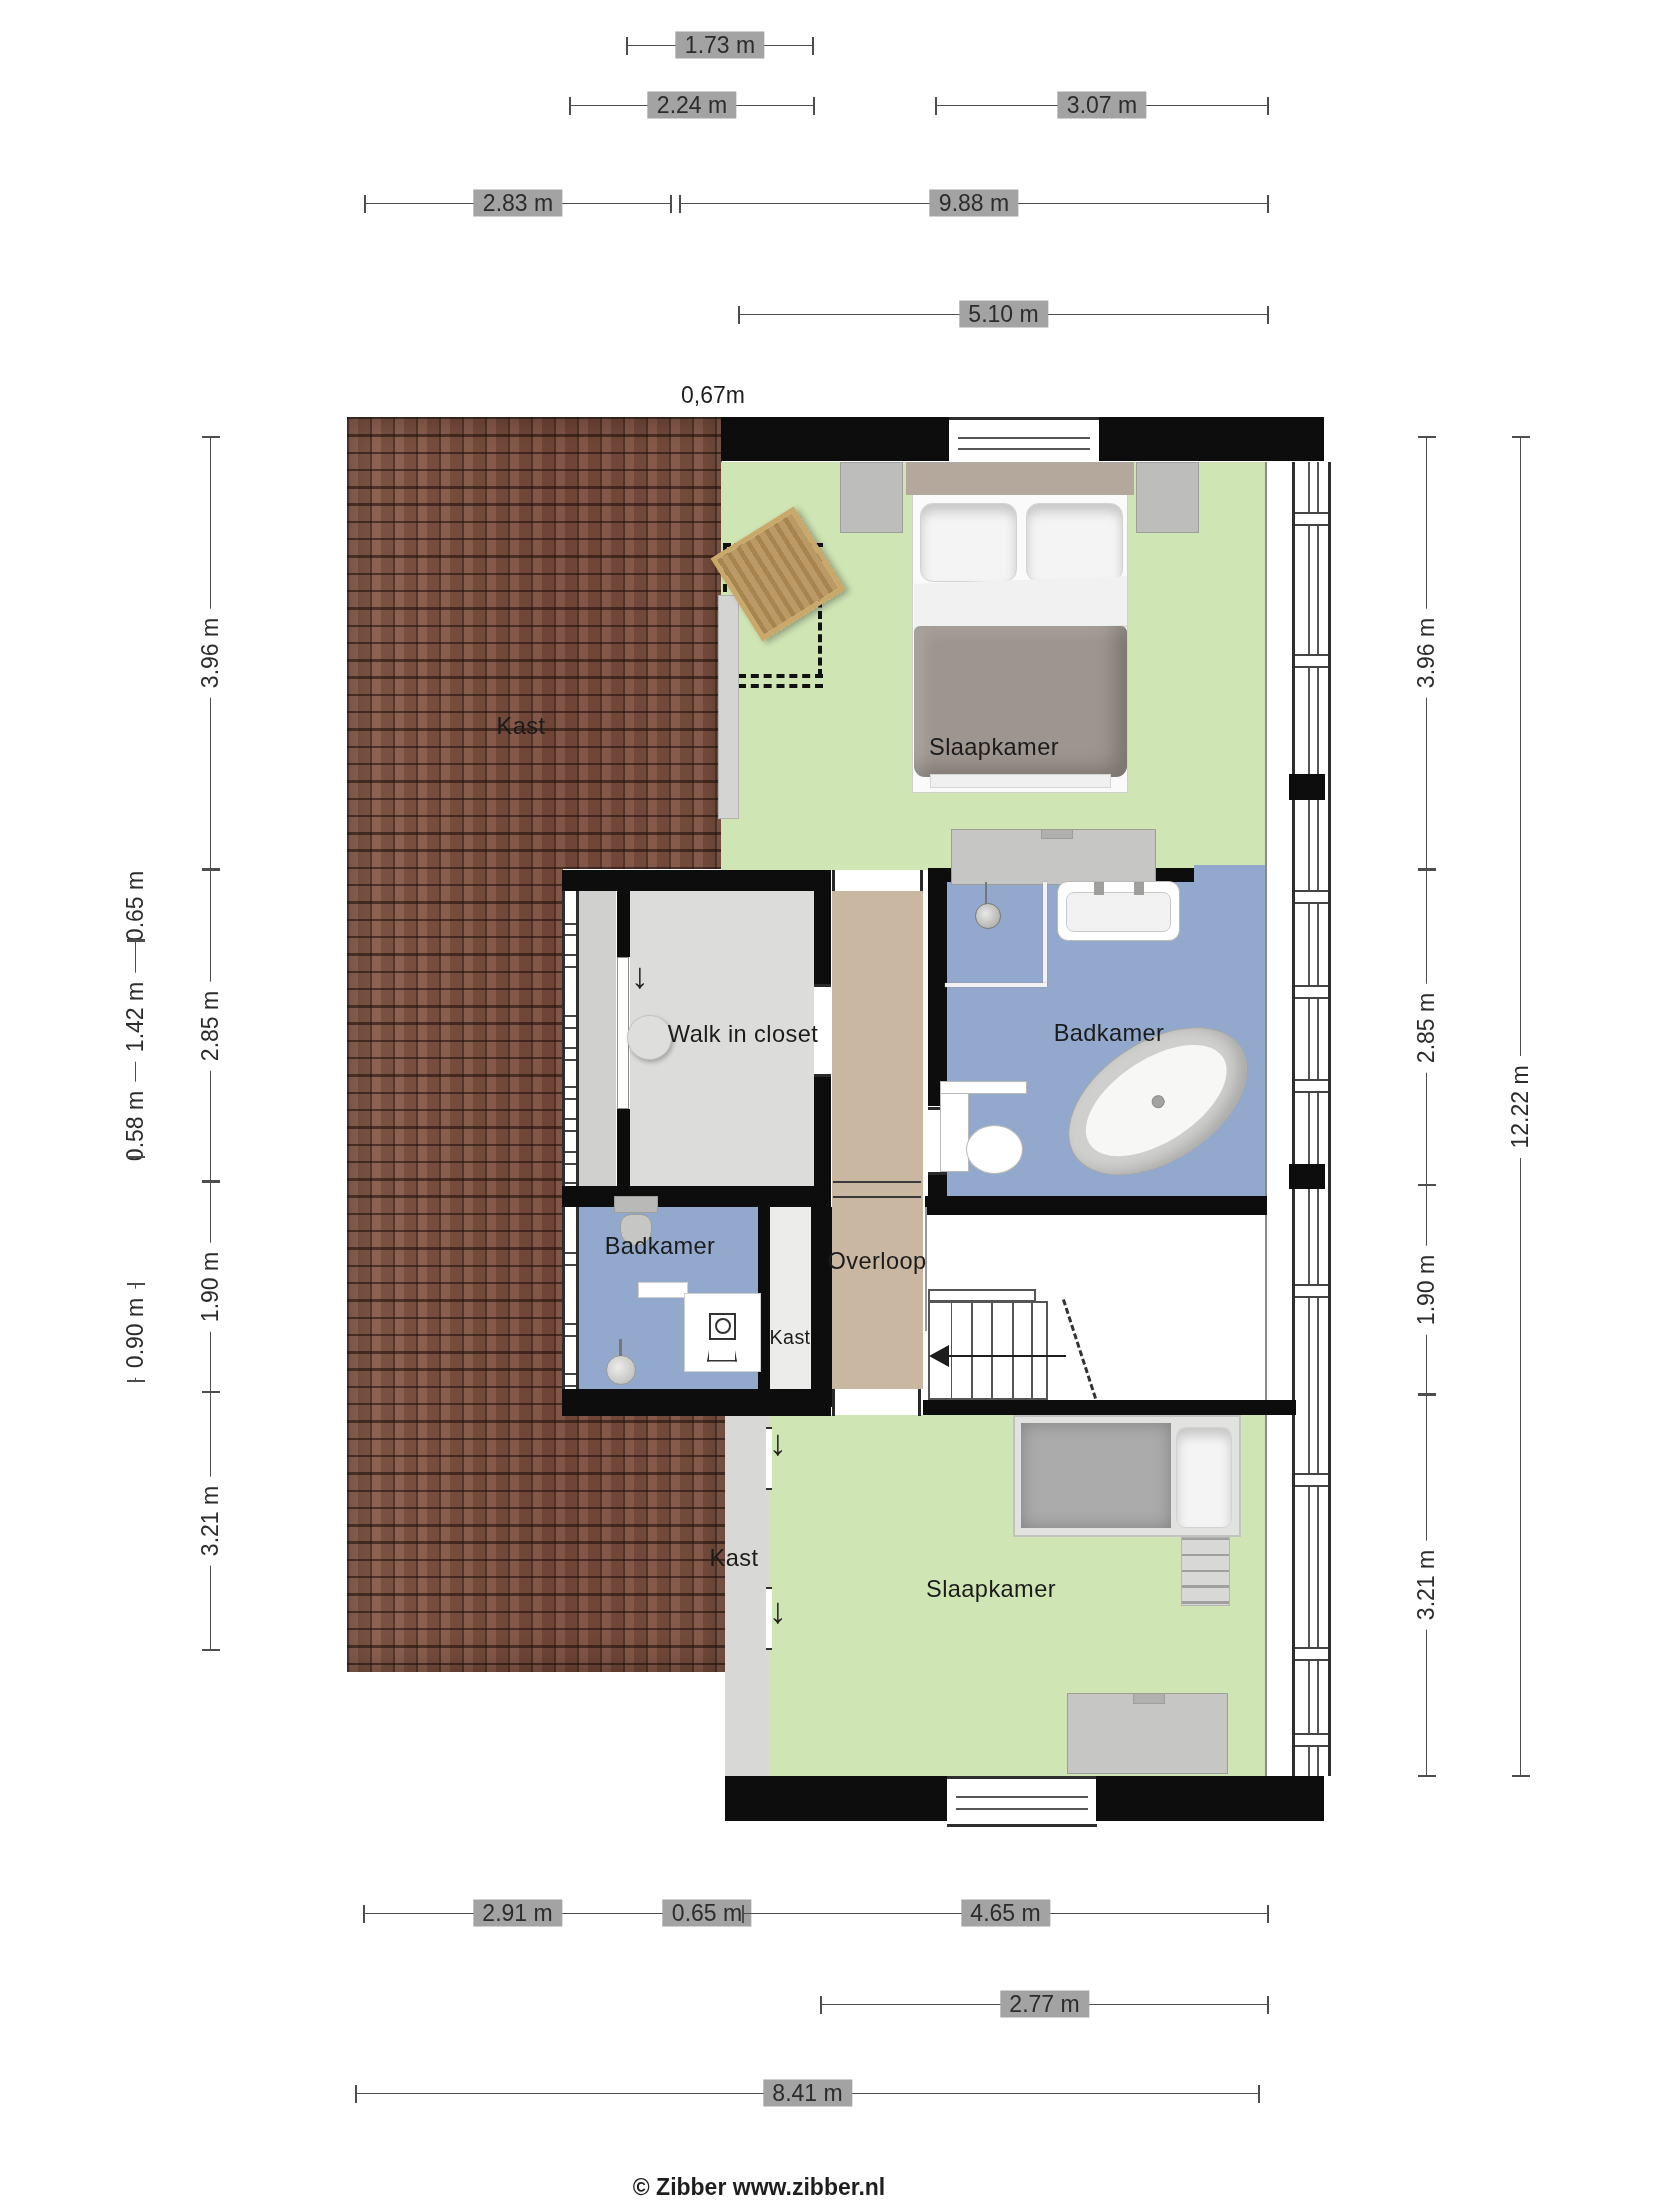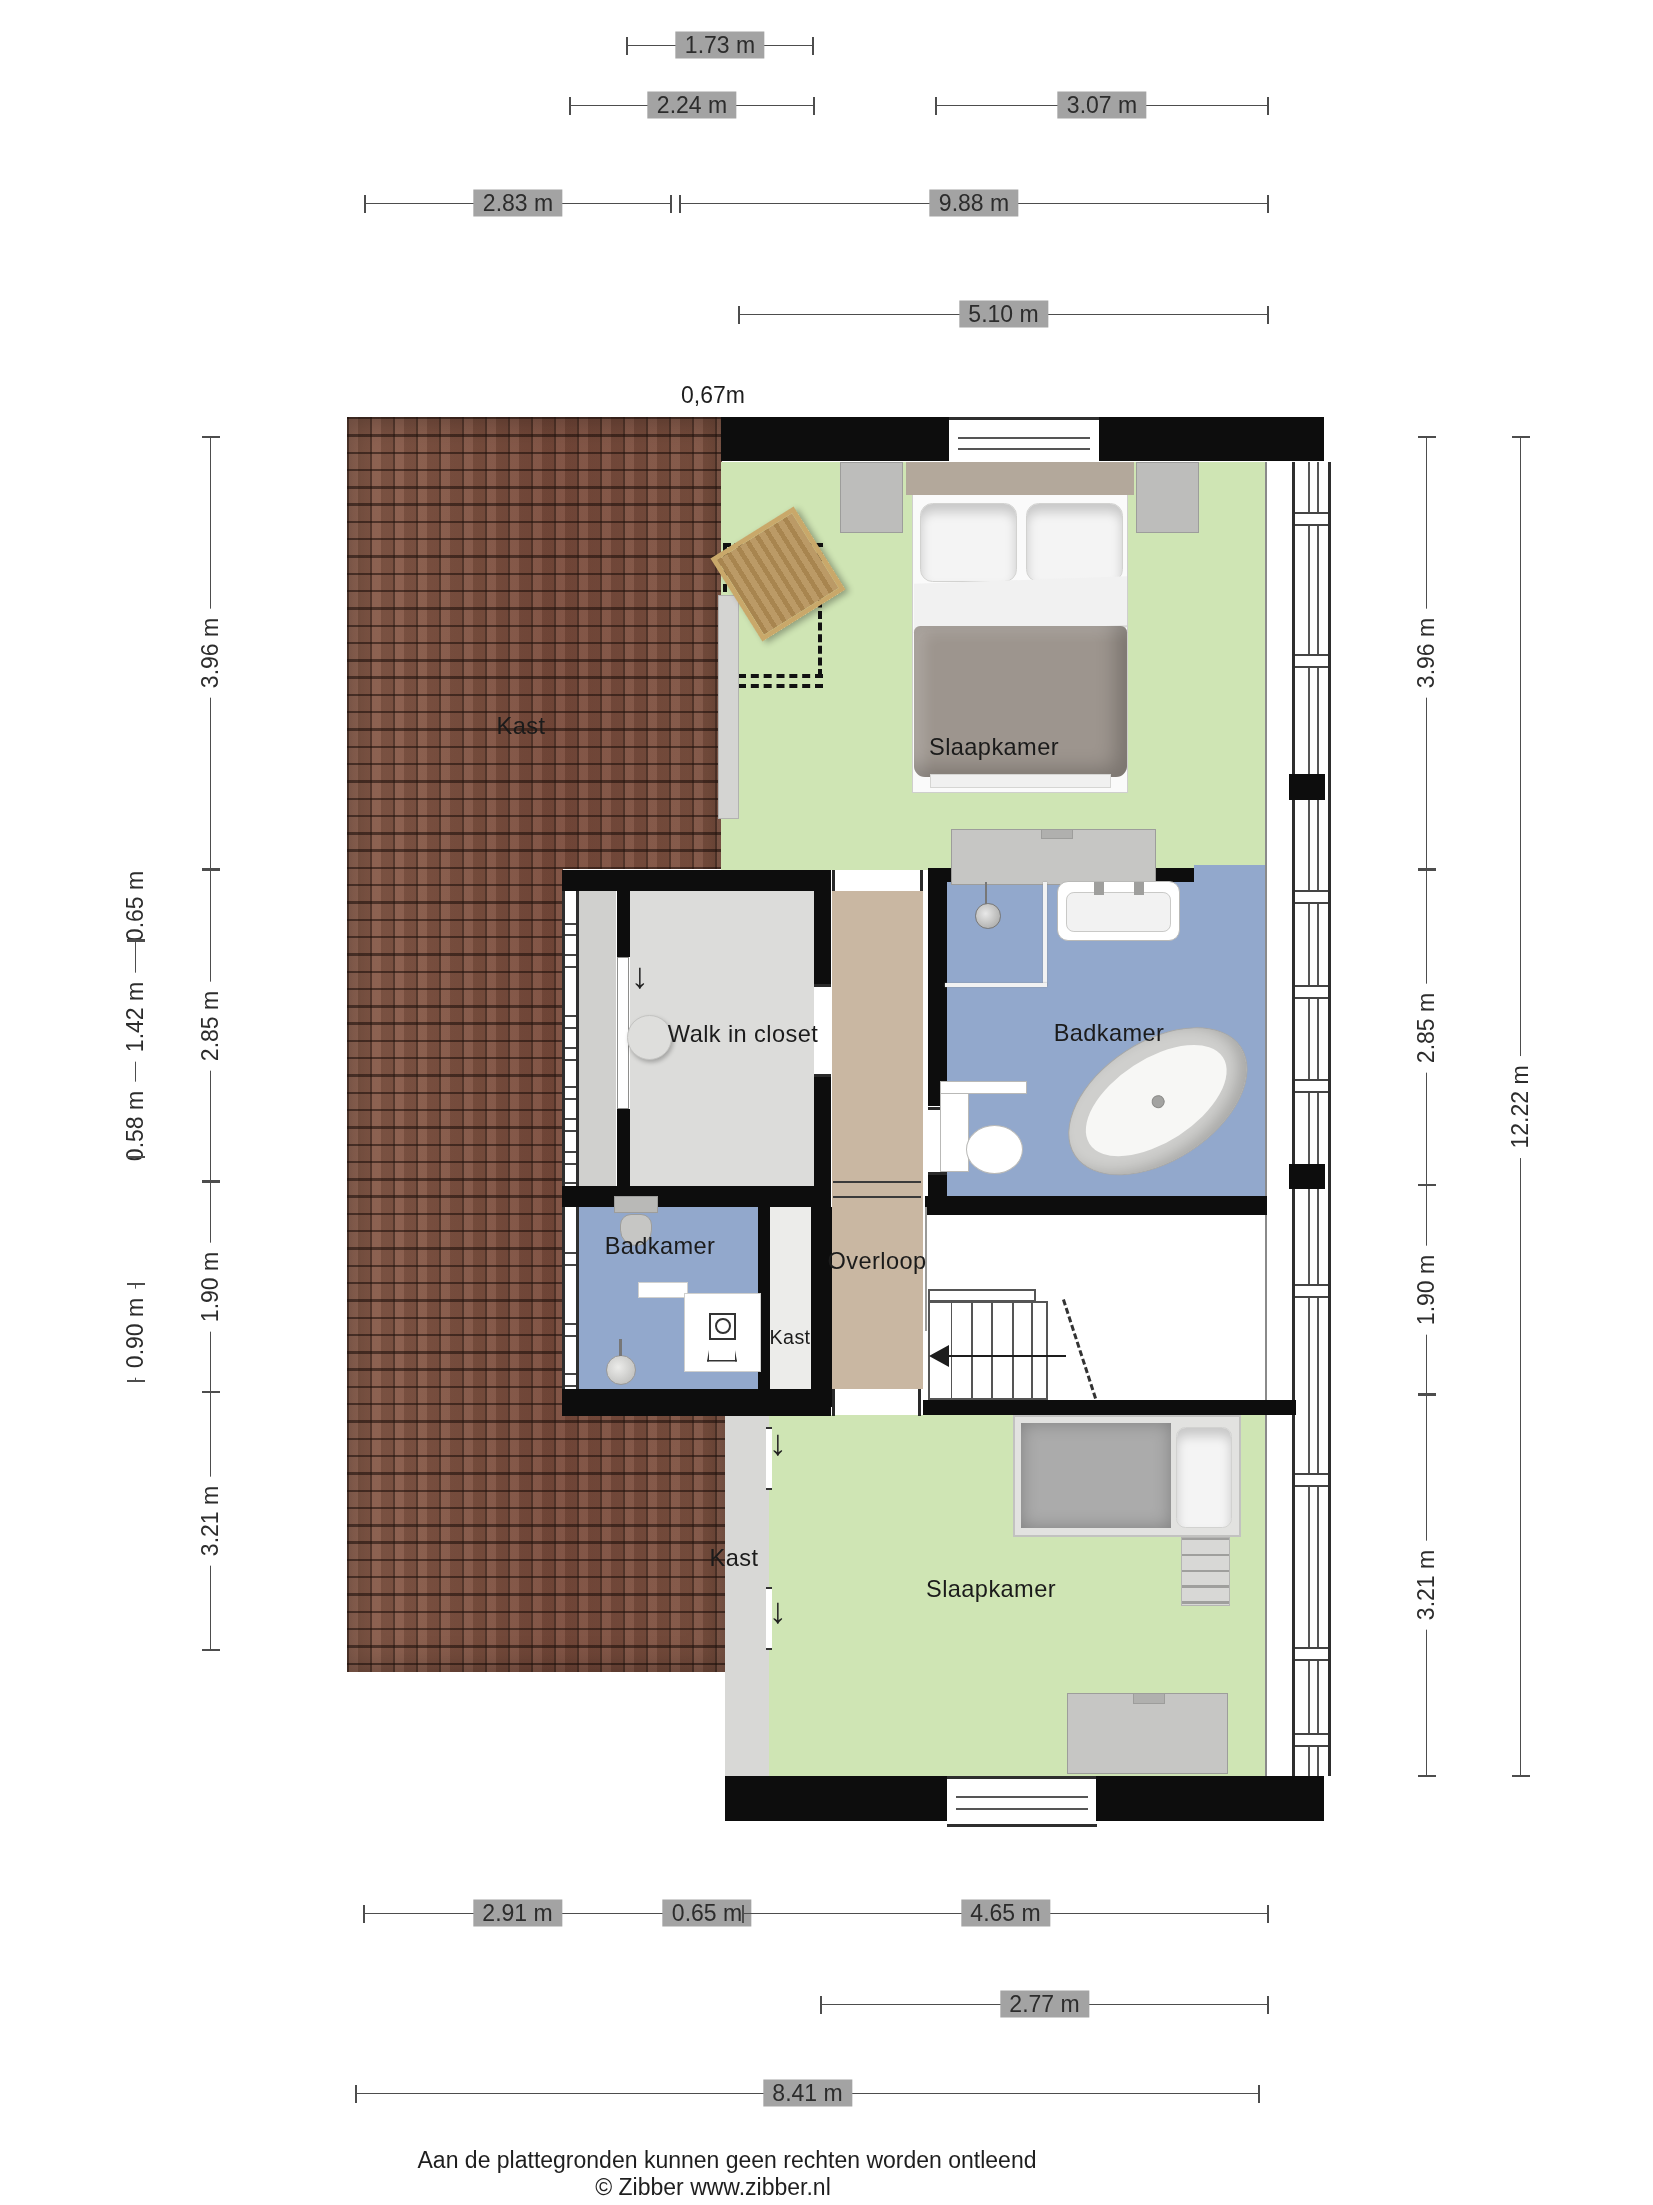--- a/index.html
+++ b/index.html
@@ -321,16 +321,15 @@
       <div class="dim-v" style="left: 1426px; top: 1185px; height: 210px;">
         <span>1.90 m</span>
       </div>
       <div class="dim-v" style="left: 1426px; top: 1394px; height: 382px;">
         <span>3.21 m</span>
       </div>
       <div class="dim-v" style="left: 1520px; top: 437px; height: 1339px;">
         <span>12.22 m</span>
       </div>
     </div>
-  <div id="footer1" style="left:727px;top:2147px;">Aan de plattegronden kunnen geen rechten worden ontleend</div>
-  <div id="footer2" style="left:713px;top:2174px;">© Zibber www.zibber.nl</div>
+  <div id="footer2" style="left:759px;top:2174px;font-weight:bold;">© Zibber www.zibber.nl</div>
 </div>
 
 
 </body></html>

